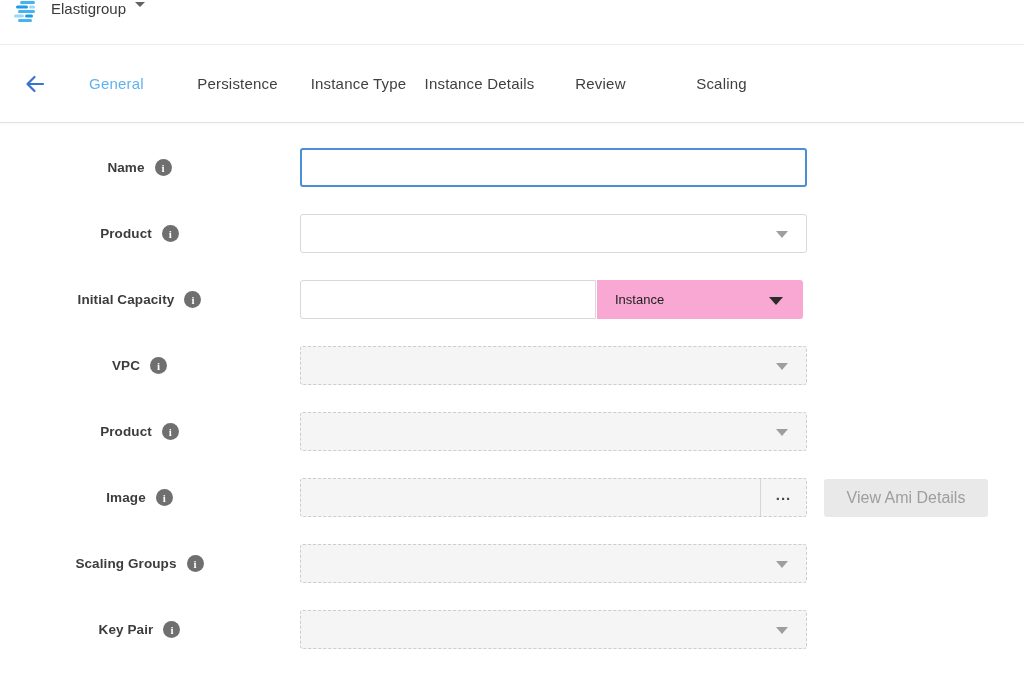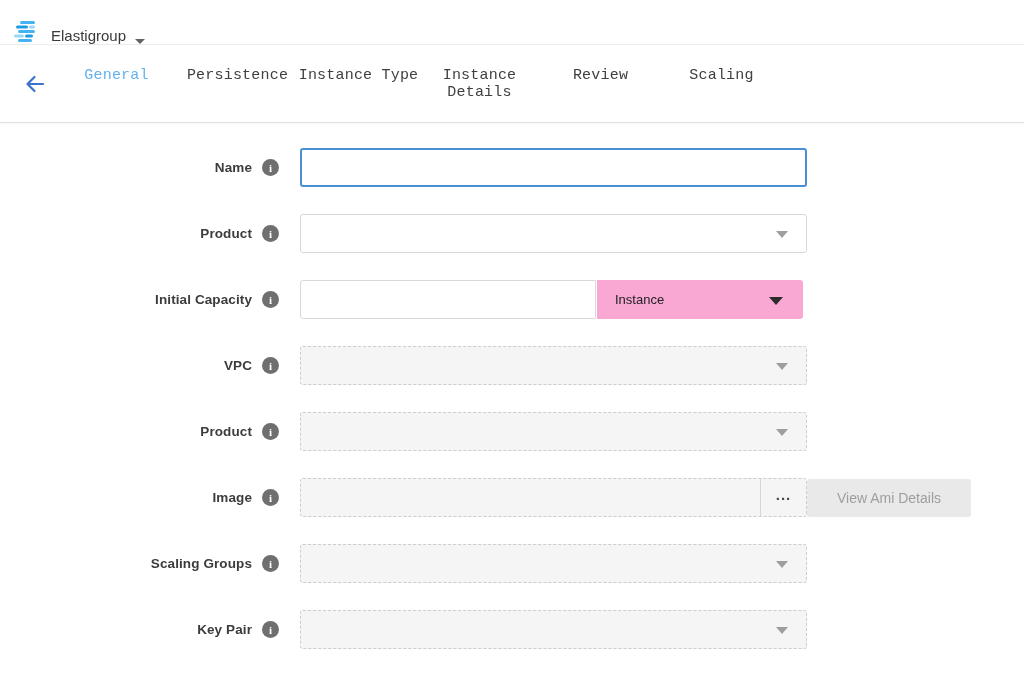--- a/index.html
+++ b/index.html
@@ -1,41 +1,41 @@
 <!DOCTYPE html>
 <html><head>
 <meta charset="utf-8">
 <style>
   * { margin:0; padding:0; box-sizing:border-box; }
   html,body { width:1024px; height:688px; background:#fff; overflow:hidden;
               font-family:"Liberation Sans", sans-serif; }
 
   
-  .topbar { height:45px; display:flex; align-items:flex-end; padding-left:14px;
+  .topbar { height:45px; display:flex; align-items:flex-start; padding-left:14px;
             border-bottom:1px solid #ececec; background:#fff; }
   .logo { width:26px; height:24px; display:flex; align-items:center; cursor:pointer; }
   .app-name { margin-left:11px; font-size:15px; color:#3a3a3a; cursor:pointer; }
   .topbar-caret { width:0; height:0; margin-left:9px; margin-top:2px;
                   border-left:5px solid transparent; border-right:5px solid transparent;
                   border-top:5px solid #5f6368; cursor:pointer; }
 
   
   .tabbar { height:78px; display:flex; align-items:center; padding-left:22px;
             border-bottom:1px solid #e2e2e2; box-shadow:0 2px 2px rgba(0,0,0,0.02); }
   .back-btn { width:26px; height:26px; display:flex; align-items:center; justify-content:center;
               cursor:pointer; flex:0 0 auto; }
-  .tabs { display:flex; margin-left:8px;font-family:Liberation Mono, monospace; }
+  .tabs { display:flex; margin-left:8px; }
   .tab { width:121px; text-align:center; font-size:15px; color:#3f3f3f; cursor:pointer;
          letter-spacing:0.2px; padding:6px 0; }
   .tab.active { color:#61b2ef; }
 
   
   .form { padding-top:25px; }
   .row { display:flex; align-items:center; margin-bottom:27px; height:39px; }
-  .label-cell { width:300px; display:flex; align-items:center; justify-content:flex-end;
+  .label-cell { width:300px; display:flex; align-items:center; justify-content:center;
                 padding-right:21px; flex:0 0 auto; }
   .label { font-size:13.5px; font-weight:bold; color:#3c3c3c; letter-spacing:0.1px; }
   .info { width:17px; height:17px; border-radius:50%; background:#6f6f6f; color:#fff;
           font-size:11px; font-weight:bold; display:flex; align-items:center;
           justify-content:center; margin-left:10px; cursor:pointer;
           font-family:"Liberation Serif", serif; }
 
   .field { position:relative; width:507px; height:39px; border-radius:3px; }
   input.text { width:100%; height:100%; border:1px solid #d8d8d8; border-radius:3px;
                padding:0 12px; font-size:14px; color:#333; outline:none;
@@ -61,22 +61,22 @@
 
   
   .image-field { display:flex; align-items:stretch; background:#f5f5f5;
                  border:1px dashed #cdcdcd; border-radius:3px; }
   .image-main { flex:1; }
   .ellipsis-box { width:46px; border-left:1px solid #d6d6d6; display:flex;
                   align-items:center; justify-content:center; cursor:pointer; }
   .ellipsis-box span { font-size:15px; font-weight:bold; color:#4a4a4a;
                        letter-spacing:1px; line-height:10px; margin-top:-6px; }
 
-  .side-btn { width:164px; height:38px; background:#e9e9e9;
-              border:none; border-radius:3px; font-size:14px; color:#9e9e9e;
+  .side-btn { width:164px; height:38px; margin-left:17px; background:#e9e9e9;
+              border:none; border-radius:3px; font-size:16px; color:#9e9e9e;
               display:flex; align-items:center; justify-content:center;
               font-family:"Liberation Sans", sans-serif; cursor:pointer; }
 </style>
 </head>
 <body>
 
 <div class="topbar">
   <div class="logo">
     <svg width="26" height="24" viewBox="0 0 26 24">
       <rect x="6" y="1" width="15" height="3" rx="1.5" fill="#45b3f2"></rect>

